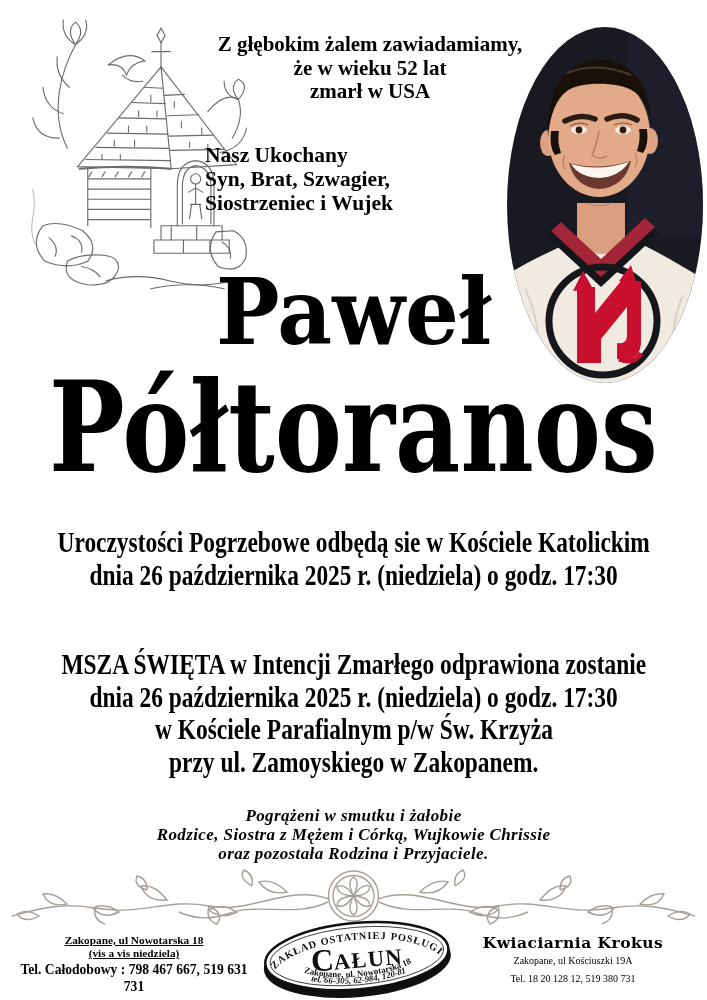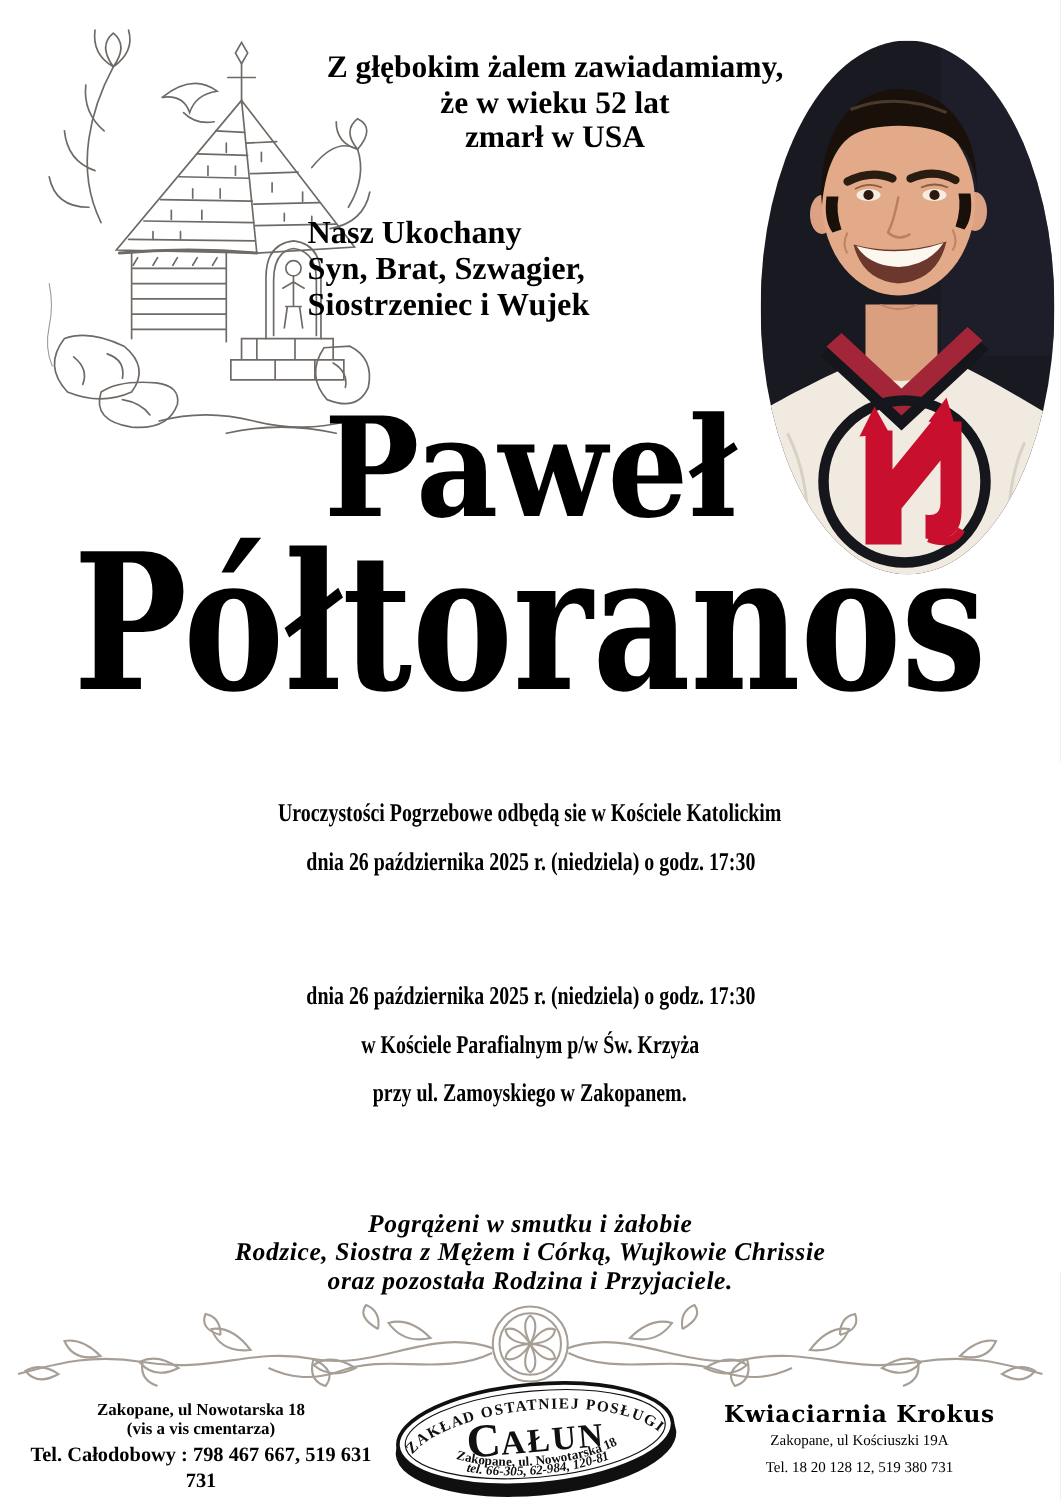--- a/index.html
+++ b/index.html
@@ -17,38 +17,38 @@
          font-weight:bold;font-size:21px;line-height:23.5px;}
   .relations{left:205px;top:143px;width:330px;
          font-weight:bold;font-size:21.5px;line-height:24px;}
 
   
   .memorial{left:38px;top:253px;width:660px;text-align:center;
          font-weight:bold;font-size:20px;}
   .firstname{left:0;right:0;top:266px;font-family:"DejaVu Serif",serif;
          font-weight:bold;font-size:92px;line-height:1.0;}
   .firstname span{transform:scaleX(.92);transform-origin:50% 50%;}
-  .lastname{left:0;right:0;top:352px;font-family:"DejaVu Serif",serif;
+  .lastname{left:0;right:0;top:364px;font-family:"DejaVu Serif",serif;
          font-weight:bold;font-size:126px;line-height:1.0;}
   .lastname span{transform:scaleX(.80);transform-origin:50% 50%;}
 
   
-  .ceremony{left:0;right:0;font-weight:bold;font-size:17px;line-height:32.5px;}
+  .ceremony{left:0;right:0;font-weight:bold;font-size:30px;line-height:32.5px;}
   .ceremony .cline > span{transform:scaleX(.78);transform-origin:50% 50%;}
   .funeral{top:526px;}
   .mass{top:648px;}
 
   
   .mourners{left:0;right:0;top:807px;font-weight:bold;font-style:italic;
         font-size:17px;line-height:18.8px;letter-spacing:.4px;}
 
   
   .fh{left:14px;top:934px;width:240px;text-align:center;font-weight:bold;}
   .fh .l1{font-size:11.3px;line-height:14px;}
-  .fh .l2,.fh .l3{font-size:11.3px;line-height:13px;}
+  .fh .l2,.fh .l3{font-size:11.3px;line-height:13px;text-decoration:underline;}
   .fh .l4{font-size:13.6px;line-height:17px;margin-top:1px;}
   .fl{left:453px;top:933px;width:240px;text-align:center;}
   .fl .name{font-family:"DejaVu Serif",serif;font-weight:bold;font-size:15.5px;
         line-height:19px;letter-spacing:.5px;}
   .fl .addr,.fl .tel{font-size:10px;line-height:17.5px;}
 
   .sketch{left:8px;top:14px;}
   .ornament{left:0;top:866px;}
   .logo{left:259px;top:917px;}
   .photo{left:507px;top:27px;width:196px;height:356px;border-radius:50%;
@@ -157,20 +157,23 @@
     <div class="cline">
         <span>Uroczystości Pogrzebowe odbędą sie w Kościele Katolickim</span>
       </div>
     <div class="cline">
         <span>dnia 26 października 2025 r. (niedziela) o godz. 17:30</span>
       </div>
   </div>
 
   <div class="abs ceremony mass">
     <div class="cline">
+        <span>MSZA ŚWIĘTA w Intencji Zmarłego odprawiona zostanie</span>
+      </div>
+    <div class="cline">
         <span>dnia 26 października 2025 r. (niedziela) o godz. 17:30</span>
       </div>
     <div class="cline">
         <span>w Kościele Parafialnym p/w Św. Krzyża</span>
       </div>
     <div class="cline">
         <span>przy ul. Zamoyskiego w Zakopanem.</span>
       </div>
   </div>
 
@@ -209,21 +212,21 @@
         <path d="M668,50 q12,-8 22,-2 q-8,10 -22,2 z"></path>
         <path d="M498,40 q4,14 -8,18 q-8,-10 8,-18 M612,42 q2,12 -10,16"></path>
         <path d="M455,20 q-2,-12 8,-16 q6,8 -8,16 M560,24 q0,-12 10,-14 q4,10 -10,14"></path>
       </g>
       <use href="#vine" transform="translate(707,0) scale(-1,1)"></use>
     </g>
   </svg>
 
   <div class="abs fh">
     <div class="l2">Zakopane, ul Nowotarska 18</div>
-    <div class="l3">(vis a vis cmentarza)</div>
+    <div class="l3">(vis a vis niedziela)</div>
     <div class="l4">Tel. Całodobowy : 798 467 667, 519 631 731</div>
   </div>
 
   <svg class="abs logo" width="196" height="86" viewBox="0 0 200 88">
     <g transform="rotate(-5 100 42)">
       <ellipse cx="100" cy="46" rx="96" ry="36" fill="#101010"></ellipse>
       <ellipse cx="100" cy="40" rx="94" ry="34" fill="#ffffff" stroke="#101010" stroke-width="2.5"></ellipse>
       <ellipse cx="100" cy="40" rx="89" ry="29.5" fill="none" stroke="#101010" stroke-width="0.8"></ellipse>
       <path id="lg-top" d="M14,48 A90,35 0 0 1 186,48" fill="none"></path>
       <path id="lg-mid" d="M34,46 A72,25 0 0 0 166,46" fill="none"></path>

